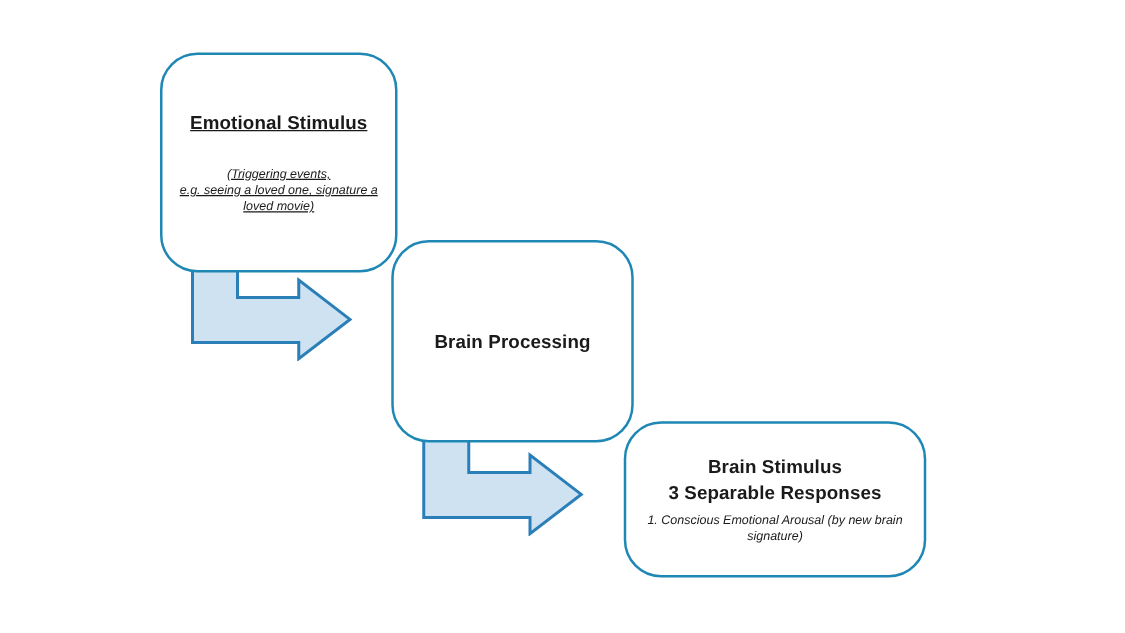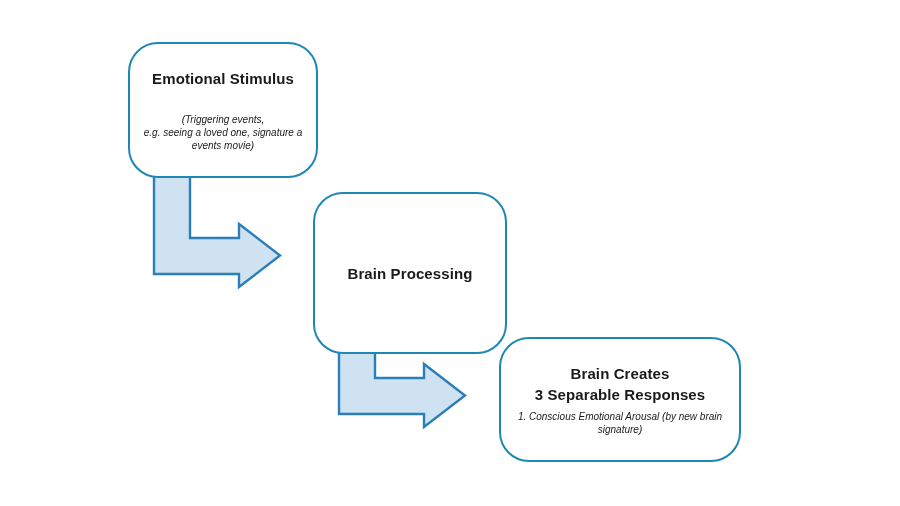--- a/index.html
+++ b/index.html
@@ -54,21 +54,21 @@
     font-style: italic;
     line-height: 1.32;
   }
   .node-item {
     display: block;
     max-width: 216px;
     margin: 0 auto 4px auto;
   }
   .node-item:last-child { margin-bottom: 0; }
 
-  #node-1 { left: 128px; top: 42px;  width: 190px; height: 136px; }
+  #node-1 { left: 128px; top: 42px;  width: 190px; height: 176px; text-decoration: underline; }
   #node-2 { left: 313px; top: 192px; width: 194px; height: 162px; }
   #node-3 { left: 499px; top: 337px; width: 242px; height: 125px; }
 
   .arrow {
     position: absolute;
     width: 130px; height: 114px;
     z-index: 1;
   }
   #arrow-1 { left: 152px; top: 175px; }
   #arrow-2 { left: 337px; top: 315px; }
@@ -82,39 +82,39 @@
 </head>
 <body>
 
 <div class="canvas">
 
   <div class="node" id="node-1">
     <div class="node-title">Emotional Stimulus</div>
     <div class="node-sub">
       <span class="subline">(Triggering events,</span>
       <span class="subline">e.g. seeing a loved one, signature a</span>
-      <span class="subline">events movie)</span>
+      <span class="subline">loved movie)</span>
     </div>
   </div>
 
   <svg class="arrow" id="arrow-1" viewBox="0 0 130 114" aria-hidden="true">
     <path d="M 2 0 L 2 99 L 87 99 L 87 112 L 128 80.5 L 87 49 L 87 63 L 38 63 L 38 0 Z"></path>
   </svg>
 
   <div class="node" id="node-2">
     <div class="node-title">Brain Processing</div>
   </div>
 
   <svg class="arrow" id="arrow-2" viewBox="0 0 130 114" aria-hidden="true">
     <path d="M 2 0 L 2 99 L 87 99 L 87 112 L 128 80.5 L 87 49 L 87 63 L 38 63 L 38 0 Z"></path>
   </svg>
 
   <div class="node" id="node-3">
     <div class="node-title">
-      <span style="display:block">Brain Creates</span>
+      <span style="display:block">Brain Stimulus</span>
       <span style="display:block">3 Separable Responses</span>
     </div>
     <div class="node-items">
       <span class="node-item">1. Conscious Emotional Arousal (by new brain signature)</span>
     </div>
   </div>
 
 </div>
 
 </body></html>

